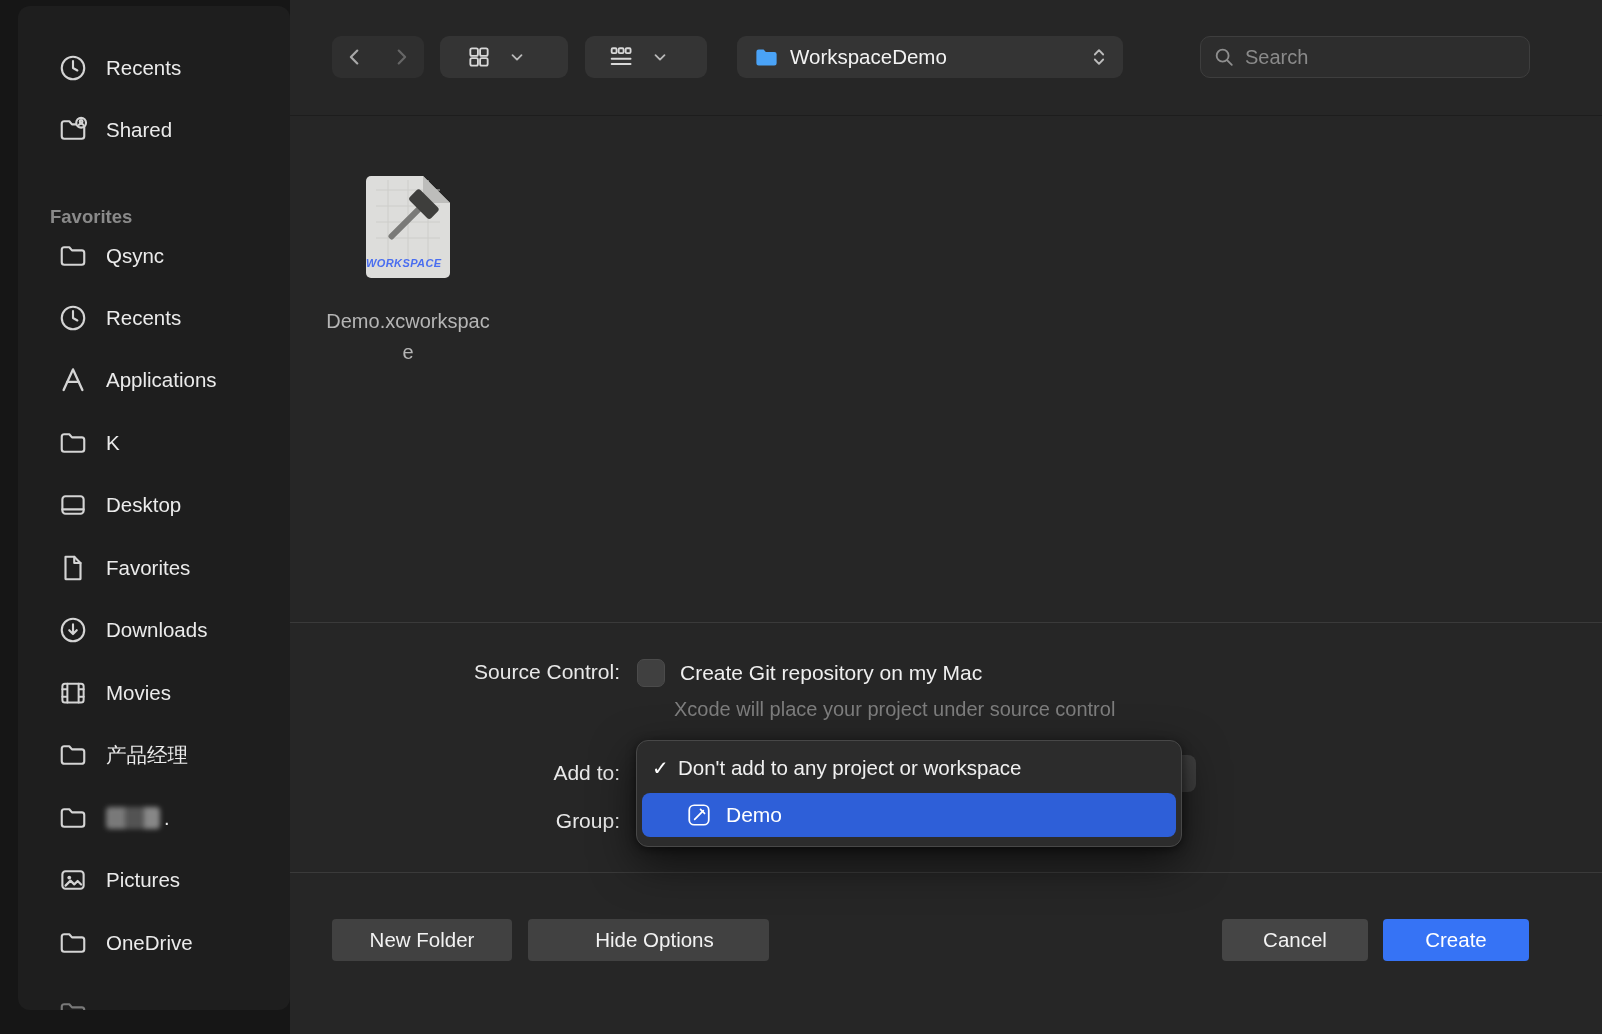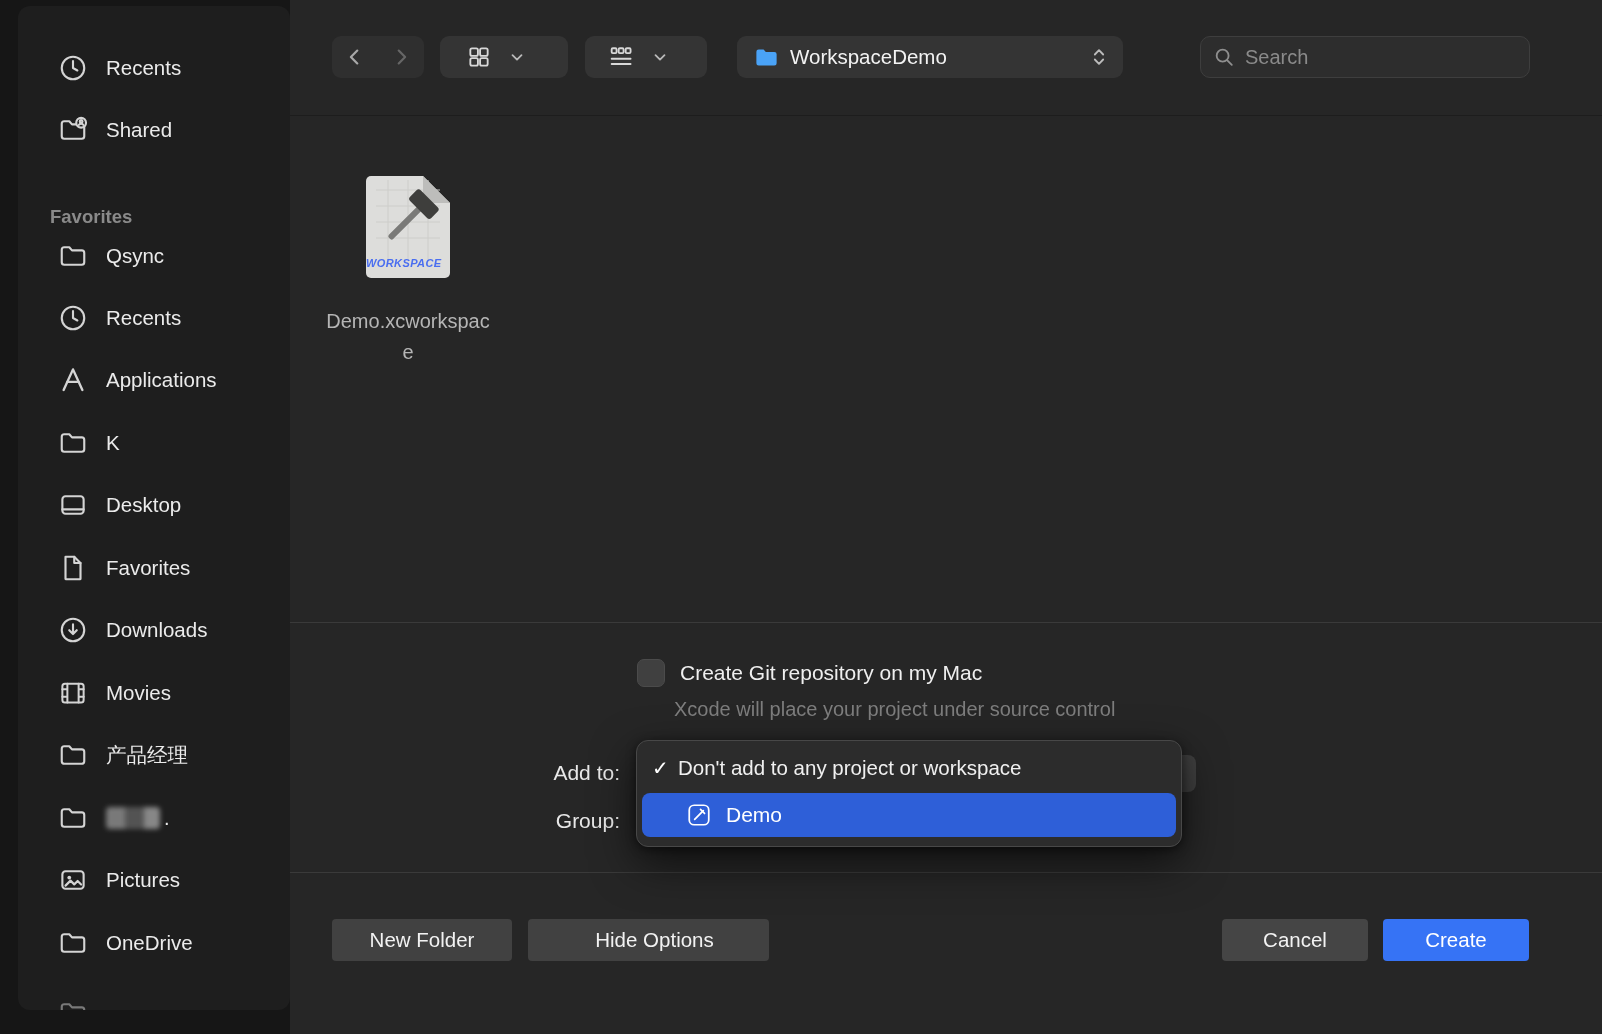--- a/index.html
+++ b/index.html
@@ -355,20 +355,21 @@
           <rect x="27" y="14" width="30" height="15" rx="3" fill="#3e3e3c"></rect>
         </g>
       </svg>
       <div id="file-badge">WORKSPACE</div>
     </div>
     <div id="file-label">Demo.xcworkspace</div>
   </div>
 
   <div class="divider" style="top:622px"></div>
 
+  <div class="form-label" style="top:660px">Source Control:</div>
   <div id="git-checkbox"></div>
   <div id="git-label">Create Git repository on my Mac</div>
   <div id="git-hint">Xcode will place your project under source control</div>
 
   <div class="form-label" style="top:761px">Add to:</div>
   <div class="form-label" style="top:809px">Group:</div>
   <div id="popup-sliver"></div>
 
   <div id="menu">
     <div class="menu-row" id="menu-row-none">

